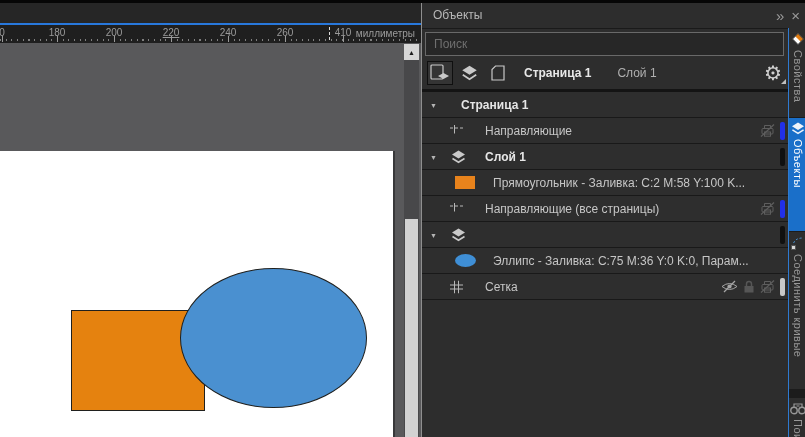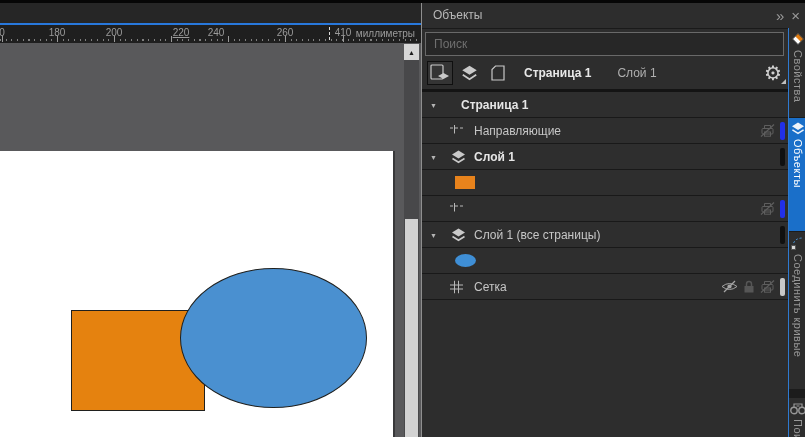--- a/index.html
+++ b/index.html
@@ -52,21 +52,21 @@
   .gear-corner{position:absolute;right:-1px;bottom:1px;width:0;height:0;
                border-left:5px solid transparent;border-bottom:5px solid #bfbfbf;}
   .list-sep{position:absolute;left:0;top:59px;width:100%;height:3px;background:#141414;}
   .rows{position:absolute;left:0;top:62px;width:100%;}
   .row{position:relative;height:26px;background:#2e2e2e;border-bottom:1px solid #191919;box-sizing:border-box;cursor:pointer;}
   .row .expander{position:absolute;left:8px;top:50%;transform:translateY(-50%);font-size:7px;color:#b5b5b5;cursor:pointer;}
   .row .ricon{position:absolute;left:28px;top:50%;transform:translateY(-50%);display:flex;}
   .row .swatch{position:absolute;left:33px;top:6px;width:20px;height:13px;}
   .row .swatch.ellipse{border-radius:50%;width:21px;}
   .row .lbl{position:absolute;top:50%;transform:translateY(-50%);font-size:12px;color:#c6c6c6;white-space:nowrap;}
-  .row.top .lbl{left:39px;} .row.child .lbl{left:52px;} .row.object .lbl{left:71px;}
+  .row.top .lbl{left:39px;} .row.child .lbl{left:63px;} .row.object .lbl{left:71px;}
   .row.bold .lbl{font-weight:bold;color:#e6e6e6;}
   .row .right{position:absolute;right:3px;top:0;height:100%;display:flex;align-items:center;gap:5px;}
   .bar{width:5px;height:18px;border-radius:2px;cursor:pointer;}
   
   .tabstrip{position:absolute;left:366px;top:28px;width:18px;height:409px;background:#1c1c1c;
             border-left:1px solid #2e7ad1;box-sizing:border-box;}
   .vtab{position:absolute;left:0;width:17px;background:#2d2d2d;display:flex;flex-direction:column;
         align-items:center;padding-top:4px;box-sizing:border-box;overflow:hidden;cursor:pointer;}
   .vtab.active{background:#1a6fc9;}
   .vtab .vlabel{writing-mode:vertical-rl;font-size:11px;color:#989898;margin-top:4px;letter-spacing:.5px;
@@ -84,23 +84,23 @@
 
     <div class="ruler">
       <div class="ruler-dots"></div>
       <div id="ruler-labels">
           <span class="ruler-label" style="left: 2px;">0</span>
           <span class="ruler-tick" style="left: 2px;"></span>
           <span class="ruler-label" style="left: 57px;">180</span>
           <span class="ruler-tick" style="left: 57px;"></span>
           <span class="ruler-label" style="left: 114px;">200</span>
           <span class="ruler-tick" style="left: 114px;"></span>
-          <span class="ruler-label" style="left: 181px; text-decoration: underline;">220</span>
+          <span class="ruler-label" style="left: 171px; text-decoration: underline;">220</span>
           <span class="ruler-tick" style="left: 171px;"></span>
-          <span class="ruler-label" style="left: 216px; text-align: right;">240</span>
+          <span class="ruler-label" style="left: 228px; text-align: right;">240</span>
           <span class="ruler-tick" style="left: 228px;"></span>
           <span class="ruler-label" style="left: 285px;">260</span>
           <span class="ruler-tick" style="left: 285px;"></span>
           <span class="ruler-label" style="left: 343px;">410</span>
           <span class="ruler-tick" style="left: 343px;"></span>
         </div>
       <div class="ruler-marker" style="left:329px"></div>
       <span class="ruler-unit">миллиметры</span>
     </div>
 
@@ -198,55 +198,57 @@
                 <path d="M2.5 8.5 L8.5 12.3 14.5 8.5" fill="none" stroke="#c9c9c9" stroke-width="1.6"></path>
               </svg>
             </span>
             <span class="lbl">Слой 1</span>
             <span class="right">
               <span class="bar" style="background: rgb(16, 16, 16);"></span>
             </span>
           </div>
           <div class="row object">
             <span class="swatch" style="background: rgb(232, 131, 28);"></span>
+            <span class="lbl">Прямоугольник - Заливка: C:2 M:58 Y:100 K...</span>
           </div>
           <div class="row child">
             <span class="ricon" style="display: flex;">
               <svg width="16" height="13" viewBox="0 0 16 13">
                 <path d="M4.5 0.5 V9" stroke="#b8b8b8" fill="none"></path>
                 <path d="M0 3.5 H15" stroke="#b8b8b8" fill="none" stroke-dasharray="3 2"></path>
               </svg>
             </span>
+            <span class="lbl">Направляющие (все страницы)</span>
             <span class="right">
               <span style="display: flex;">
                 <svg width="15" height="13" viewBox="0 0 15 13">
                   <rect x="2" y="4.5" width="11" height="5.5" rx="1" fill="none" stroke="#5e5e5e"></rect>
                   <path d="M4.5 4.5 V1.5 H10.5 V4.5" fill="none" stroke="#5e5e5e"></path>
                   <rect x="4.5" y="8" width="6" height="4.2" fill="none" stroke="#5e5e5e"></rect>
                   <path d="M1 12.5 L14 0.5" stroke="#5e5e5e" stroke-width="1.2"></path>
                 </svg>
               </span>
               <span class="bar" style="background: rgb(34, 48, 232);"></span>
             </span>
           </div>
           <div class="row child">
             <span class="expander">▼</span>
             <span class="ricon" style="display: flex;">
               <svg width="17" height="14" viewBox="0 0 17 14">
                 <path d="M8.5 0.5 L15 4.5 8.5 8.5 2 4.5 Z" fill="#c9c9c9"></path>
                 <path d="M2.5 8.5 L8.5 12.3 14.5 8.5" fill="none" stroke="#c9c9c9" stroke-width="1.6"></path>
               </svg>
             </span>
-            <span class="lbl">Слой 1 (все страницы)</span>
             <span class="right">
               <span class="bar" style="background: rgb(16, 16, 16);"></span>
             </span>
           </div>
           <div class="row object">
             <span class="swatch ellipse" style="background: rgb(63, 143, 214);"></span>
+            <span class="lbl">Эллипс - Заливка: C:75 M:36 Y:0 K:0, Парам...</span>
           </div>
           <div class="row child">
             <span class="ricon" style="display: flex;">
               <svg width="13" height="13" viewBox="0 0 13 13">
                 <path d="M4.5 0 V13 M8.5 0 V13 M0 4.5 H13 M0 8.5 H13" stroke="#b8b8b8" fill="none"></path>
               </svg>
             </span>
             <span class="lbl">Сетка</span>
             <span class="right">
               <span style="display: flex;">

